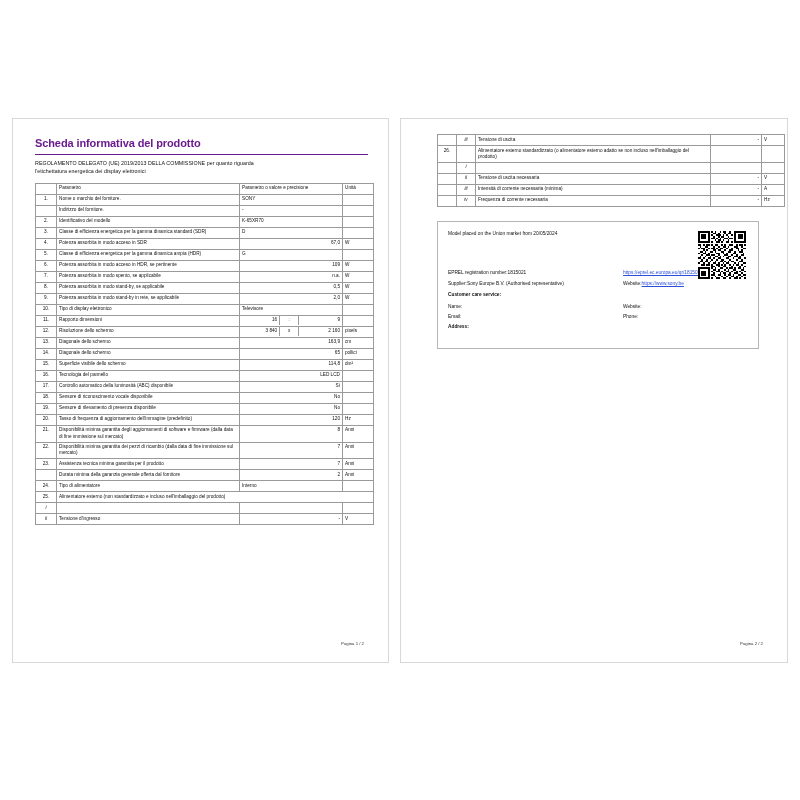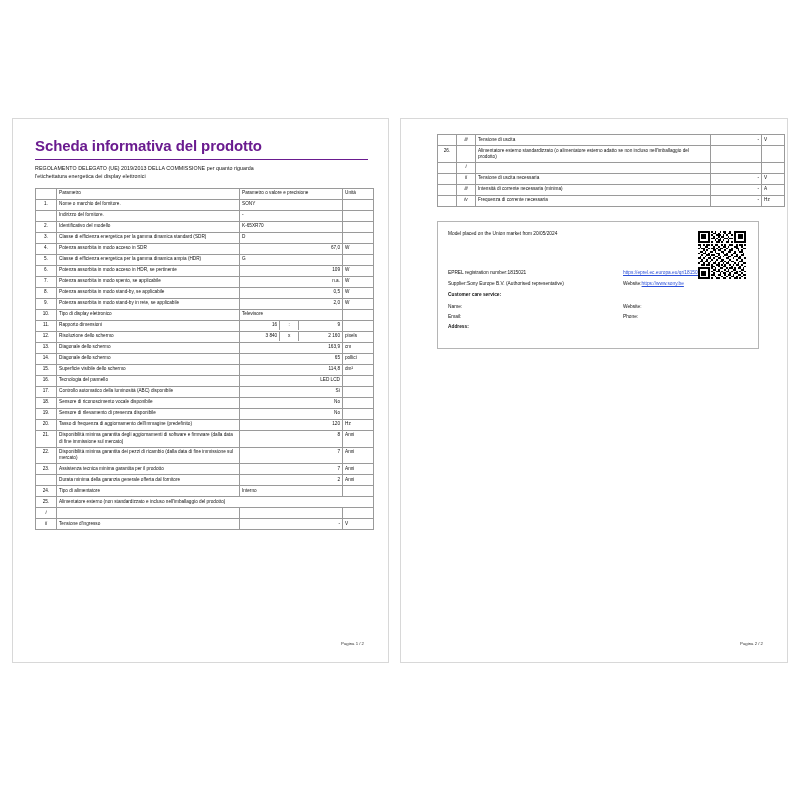--- a/index.html
+++ b/index.html
@@ -33,21 +33,21 @@
     width: 388px;
     height: 545px;
     border: 1px solid #d8d8d8;
     box-sizing: border-box;
   }
   .p1-inner {
     padding: 18px 20px 0 22px;
   }
   .doc-title {
     color: #6a1b8f;
-    font-size: 15px;
+    font-size: 11px;
     font-weight: bold;
     letter-spacing: -0.1px;
     margin: 0 0 5px 0;
   }
   .title-rule {
     border-bottom: 1px solid #6a1b8f;
     margin: 0 0 5px 0;
     width: 100%;
   }
   .doc-sub {

